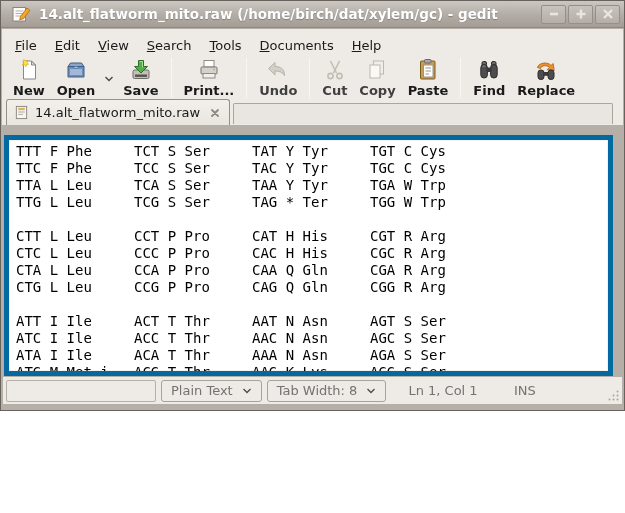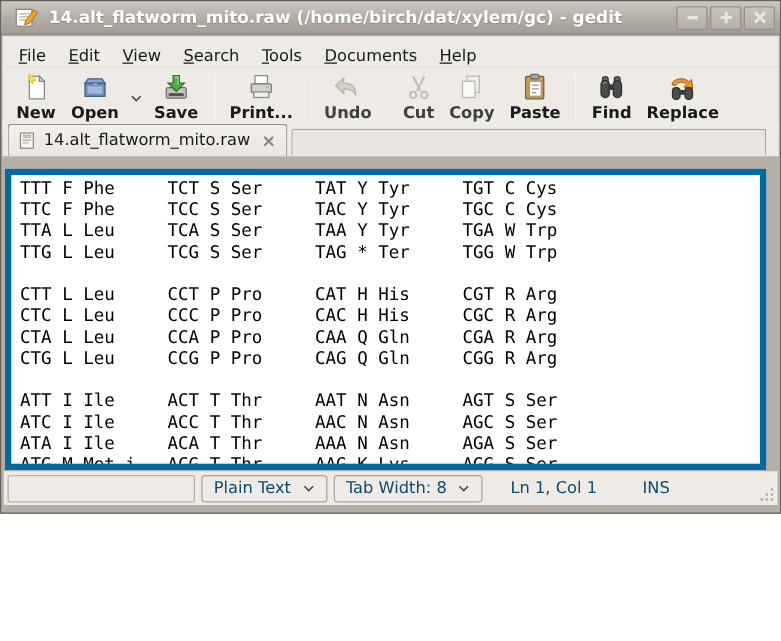--- a/index.html
+++ b/index.html
@@ -75,21 +75,21 @@
   }
   .code {
     font-family:"DejaVu Sans Mono","Liberation Mono",monospace;
     font-size:14px; line-height:17px; color:#000000;
     white-space:pre; padding:3px 0 0 7px;
   }
   
   .statusbar {
     position:absolute; left:2px; right:2px; bottom:6px; height:27px;
     background:#eeeae5; display:flex; align-items:center; padding:2px 3px;
-    font-size:13px; color:#0c4a6e;
+    font-size:13px; color:#737373;
   }
   .sb-left { width:150px; height:22px; border:1px solid #b5b0a8; border-radius:2px; }
   .sb-combo {
     height:22px; display:flex; align-items:center; gap:9px;
     border:1px solid #a8a29b; border-radius:3px; padding:0 9px; margin-left:5px;
     background:#eeeae5;
   }
   .sb-pos { flex:1; padding-left:22px; }
   .sb-ins { width:105px; }
   .grip { position:absolute; right:2px; bottom:2px; width:13px; height:13px; }

